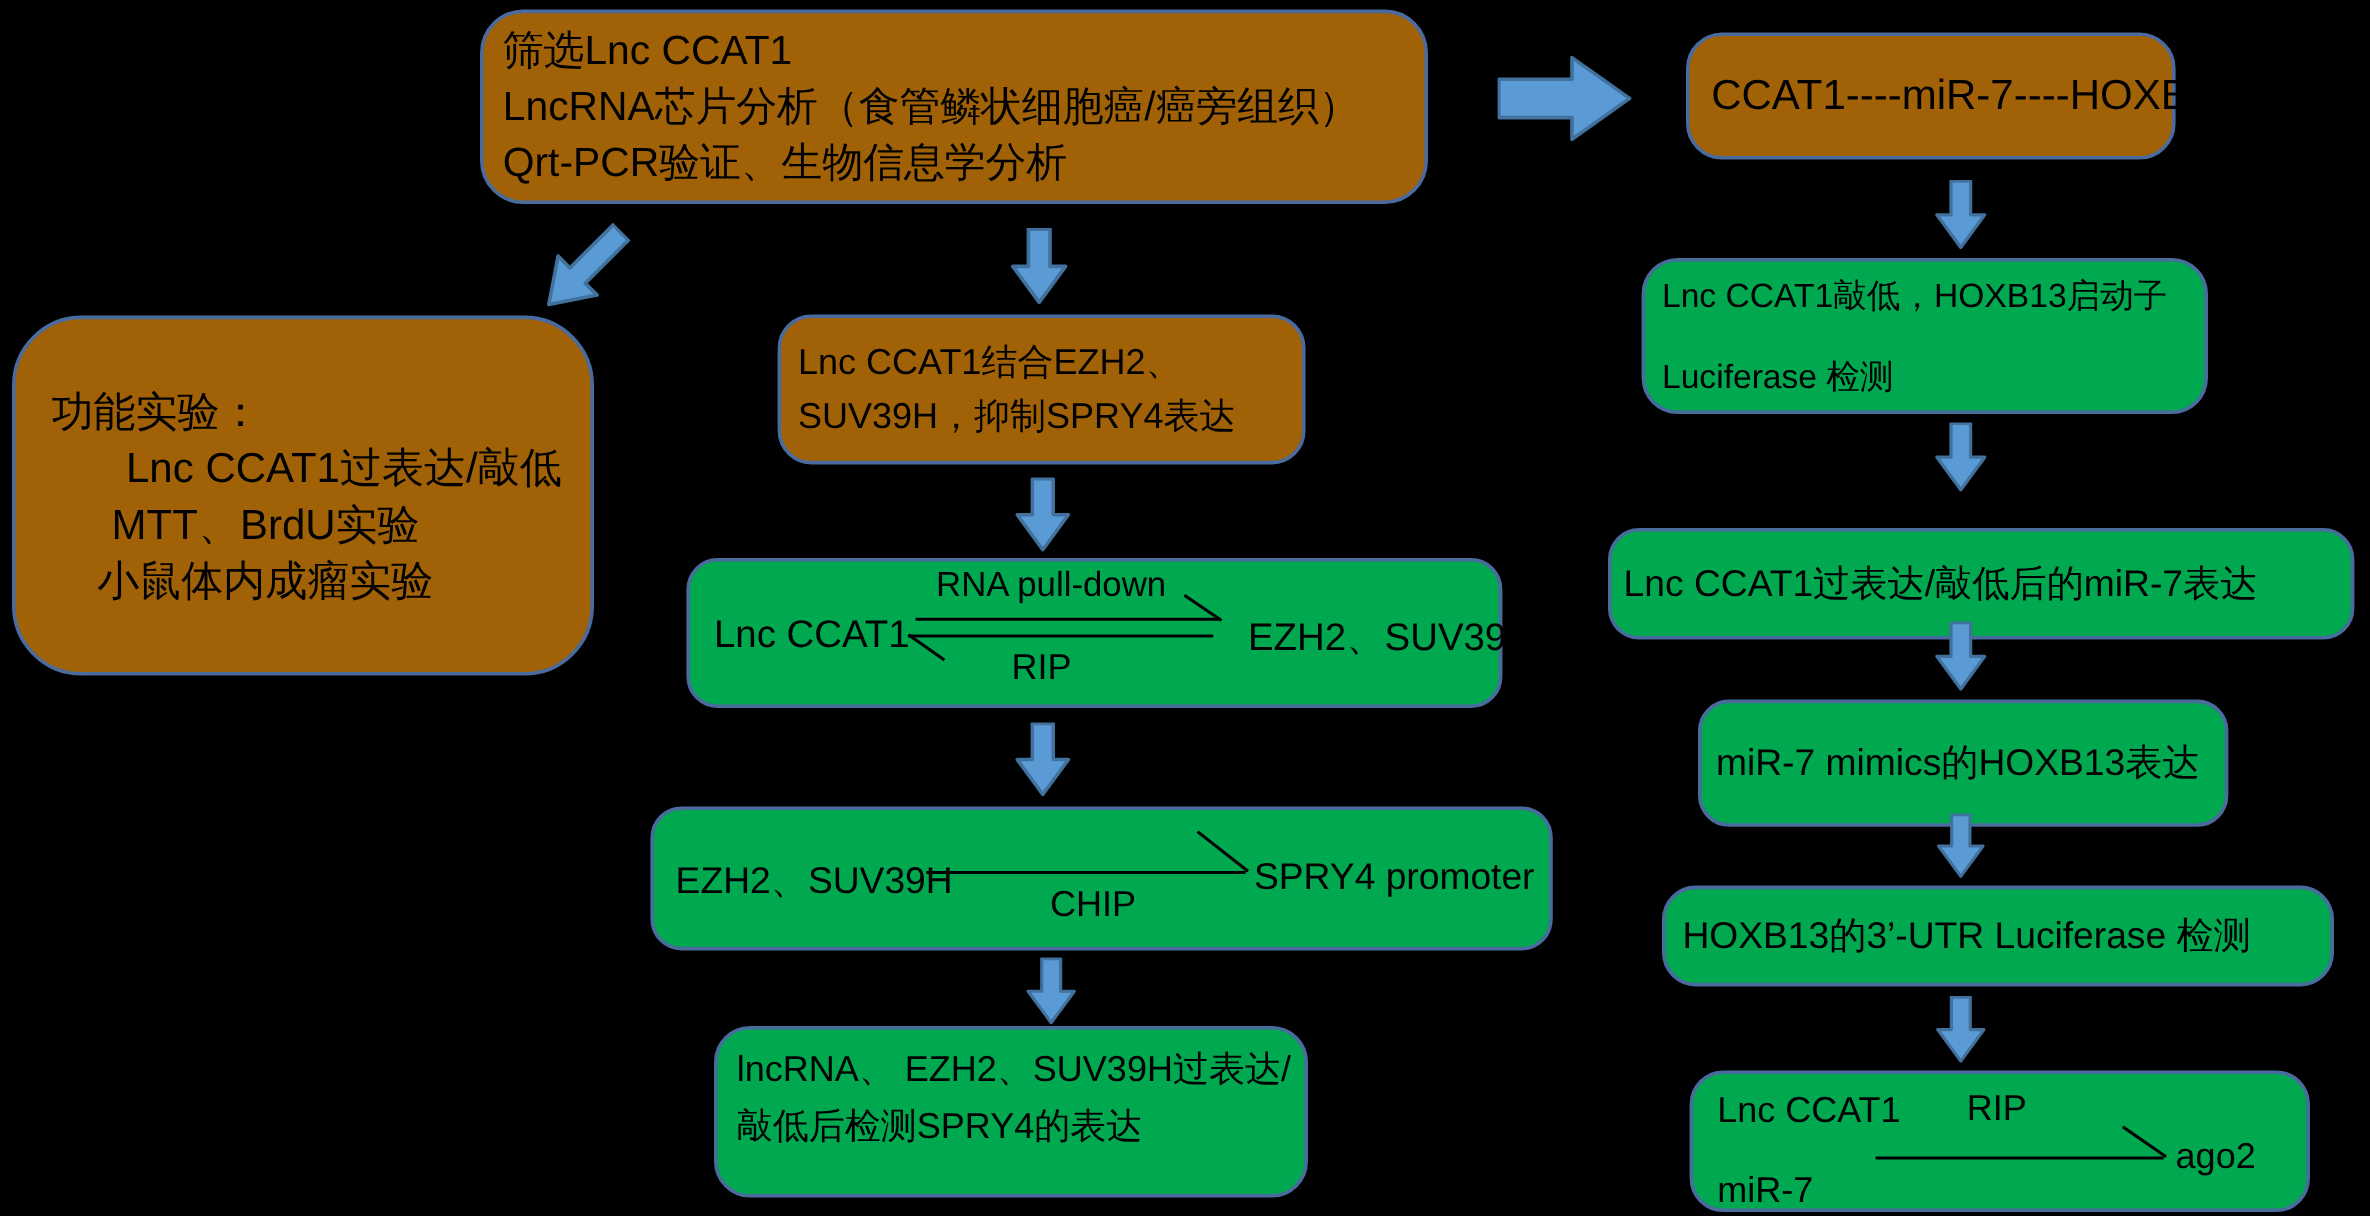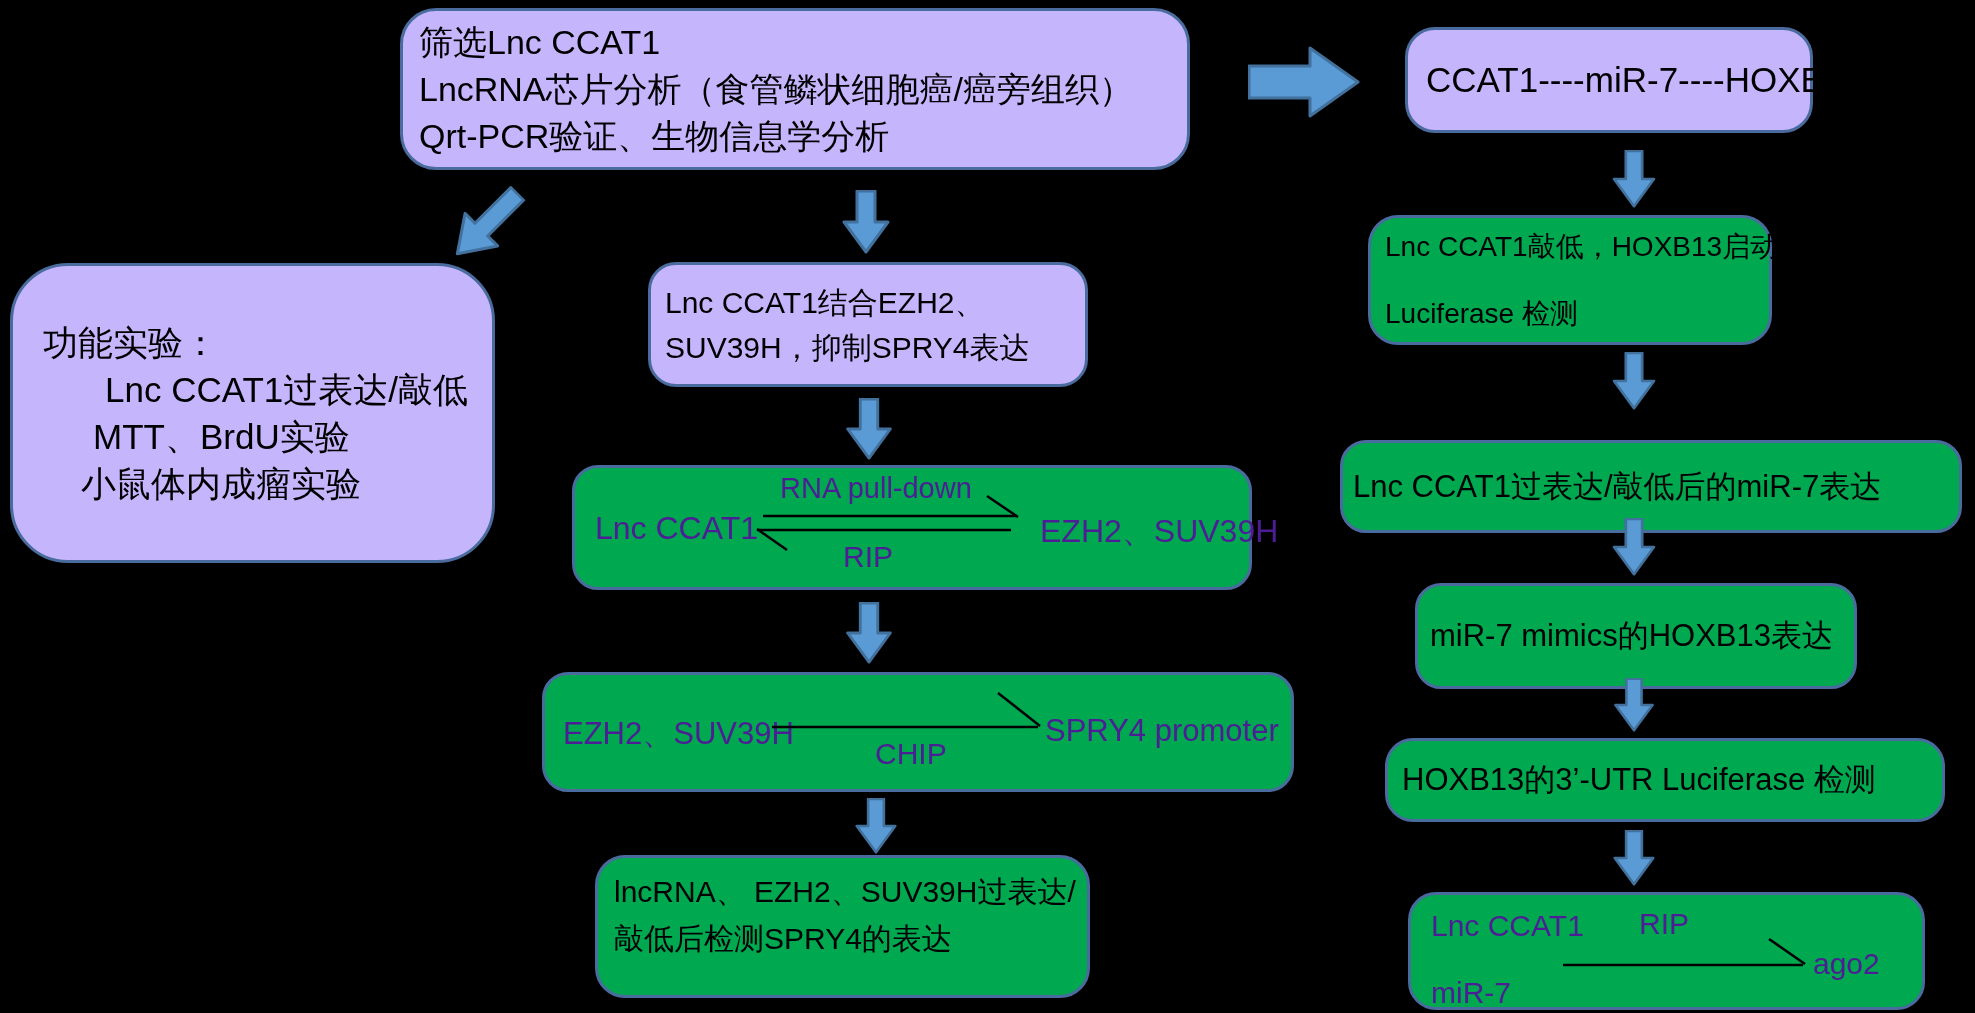--- a/index.html
+++ b/index.html
@@ -4,26 +4,26 @@
 <style>
   html,body{margin:0;padding:0;background:#000;}
   #canvas{
     position:relative;width:1975px;height:1013px;background:#000000;
     font-family:"Liberation Sans","DejaVu Sans",sans-serif;overflow:hidden;
   }
   .box{
     position:absolute;box-sizing:border-box;color:#000;
     border:3px solid #4a6b9d;display:flex;flex-direction:column;justify-content:center;
   }
-  .blue{background:#c4b5fd;}
+  .blue{background:#a16207;}
   .green{background:#00A84F;}
   .line{white-space:nowrap;}
   .arrow{position:absolute;}
   .arrow svg{display:block;}
-  .lbl{position:absolute;white-space:nowrap;color:#4c1d95;}
+  .lbl{position:absolute;white-space:nowrap;color:#000000;}
   .rel{position:relative;width:100%;height:100%;}
 </style>
 </head>
 <body>
 
 <div id="canvas">
 
   <div class="box blue" style="left:400px;top:8px;width:790px;height:162px;border-radius:36px;padding:10px 16px;font-size:34px;line-height:47px;">
     <div class="line">筛选Lnc CCAT1</div>
     <div class="line">LncRNA芯片分析（食管鳞状细胞癌/癌旁组织）</div>
@@ -113,21 +113,21 @@
     <div class="line">lncRNA、 EZH2、SUV39H过表达/</div>
     <div class="line">敲低后检测SPRY4的表达</div>
   </div>
 
   <div class="arrow" style="left:1610px;top:150px;">
     <svg width="48" height="58" viewBox="0 0 48 64">
       <polygon points="15,1 33,1 33,32 46,32 24,62 2,32 15,32" fill="#5B9BD5" stroke="#41719C" stroke-width="3" stroke-linejoin="round"></polygon>
     </svg>
   </div>
 
-  <div class="box green" style="left:1368px;top:215px;width:404px;height:130px;border-radius:30px;padding:6px 14px;font-size:28px;line-height:44px;gap:23px;">
+  <div class="box green" style="left:1368px;top:215px;width:472px;height:130px;border-radius:30px;padding:6px 14px;font-size:28px;line-height:44px;gap:23px;">
     <div class="line">Lnc CCAT1敲低，HOXB13启动子</div>
     <div class="line">Luciferase 检测</div>
   </div>
 
   <div class="arrow" style="left:1610px;top:352px;">
     <svg width="48" height="58" viewBox="0 0 48 64">
       <polygon points="15,1 33,1 33,32 46,32 24,62 2,32 15,32" fill="#5B9BD5" stroke="#41719C" stroke-width="3" stroke-linejoin="round"></polygon>
     </svg>
   </div>
 

